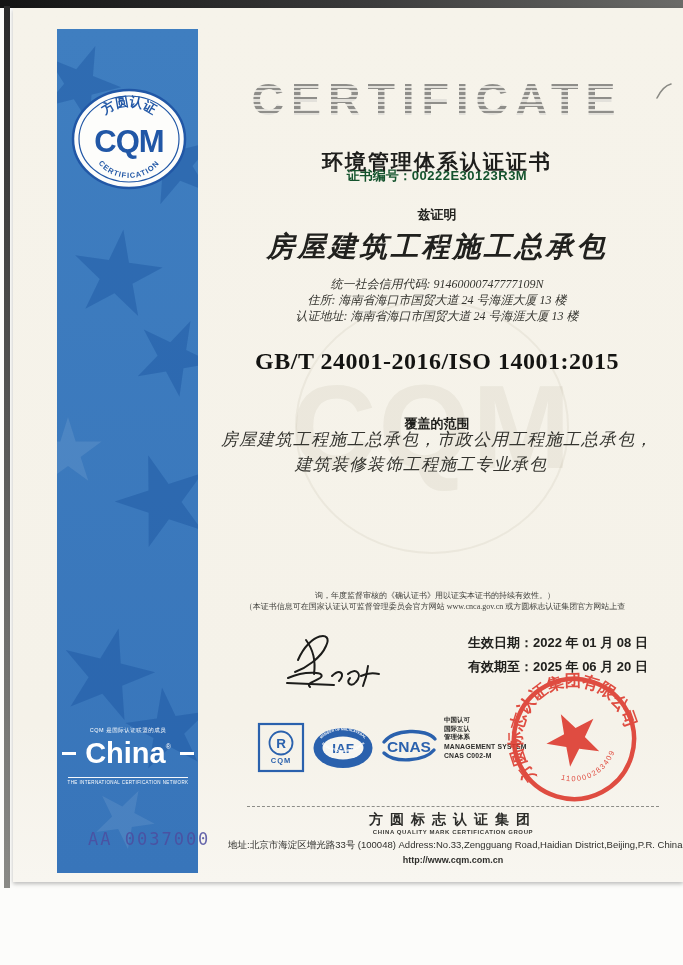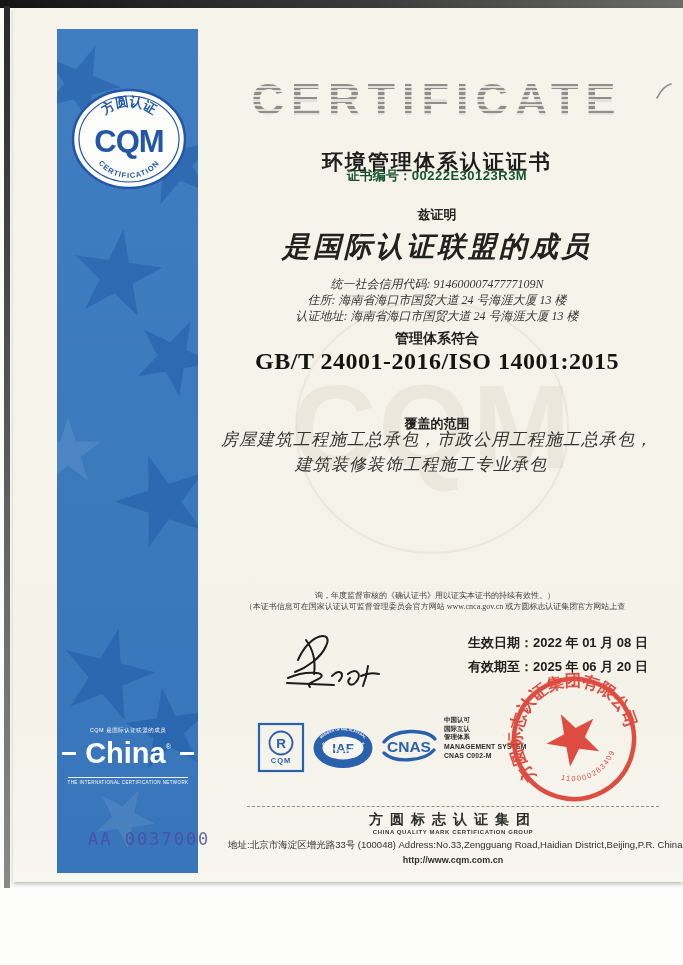--- a/index.html
+++ b/index.html
@@ -118,26 +118,25 @@
     <div><span class="network">THE INTERNATIONAL CERTIFICATION NETWORK</span></div>
   </div>
 
   <div class="serial">AA 0037000</div>
 
   <div class="cert-watermark">CERTIFICATE</div>
   <div class="doc-title">环境管理体系认证证书</div>
   <div class="certno"><span>证书编号：</span><span class="num">00222E30123R3M</span></div>
   <div class="certify">兹证明</div>
 
-  <div class="company">是国际认证联盟的成员</div>
+  <div class="company">房屋建筑工程施工总承包</div>
   <div class="credit kai">统一社会信用代码: 91460000747777109N</div>
   <div class="addr1 kai">住所: 海南省海口市国贸大道 24 号海涯大厦 13 楼</div>
   <div class="addr2 kai">认证地址: 海南省海口市国贸大道 24 号海涯大厦 13 楼</div>
 
-  <div class="conform">管理体系符合</div>
   <div class="standard">GB/T 24001-2016/ISO 14001:2015</div>
 
   <div class="ghost">CQM</div>
 
   <div class="scope-label">覆盖的范围</div>
   <div class="scope1 kai">房屋建筑工程施工总承包，市政公用工程施工总承包，</div>
   <div class="scope2 kai">建筑装修装饰工程施工专业承包</div>
 
   <div class="disclaimer">
     <div>询，年度监督审核的《确认证书》用以证实本证书的持续有效性。）</div>

